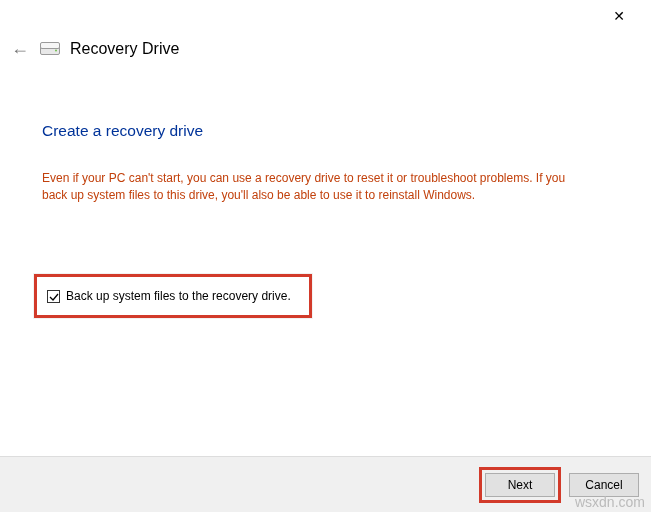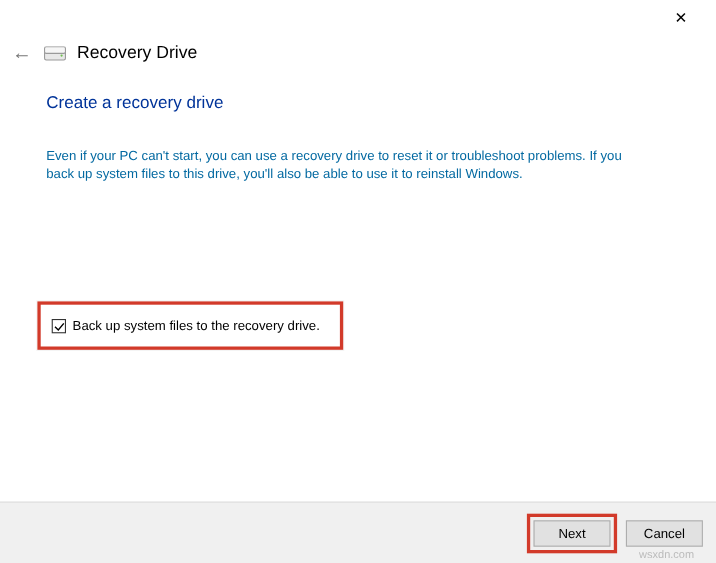--- a/index.html
+++ b/index.html
@@ -54,24 +54,25 @@
     position: absolute;
     top: 85px;
     left: 42px;
     right: 30px;
   }
   .page-title {
     color: #003399;
     font-size: 15.5px;
     font-weight: 400;
     margin-bottom: 30px;
+    margin-top: 37px;
   }
   .description {
     font-size: 12px;
-    color: #0369a1;
+    color: #c2410c;
     line-height: 1.45;
     max-width: 530px;
   }
   .checkbox-highlight {
     position: absolute;
     top: 274px;
     left: 34px;
     border: 3px solid #d23a2a;
     box-shadow: 0 0 0 1px rgba(0,0,0,0.05);
     padding: 12px 18px 12px 10px;
@@ -114,23 +115,23 @@
     padding: 0 12px;
     cursor: pointer;
   }
   .btn-wrap-highlight {
     border: 3px solid #d23a2a;
     padding: 3px;
     display: inline-flex;
   }
   .watermark {
     position: absolute;
-    right: 20px;
+    right: 6px;
     bottom: 2px;
-    font-size: 10px;
+    font-size: 14px;
     color: #bbb;
     font-family: Arial, sans-serif;
   }
 </style>
 </head>
 <body>
 
 <div class="titlebar">
   <div class="close-x" title="Close">✕</div>
 </div>

